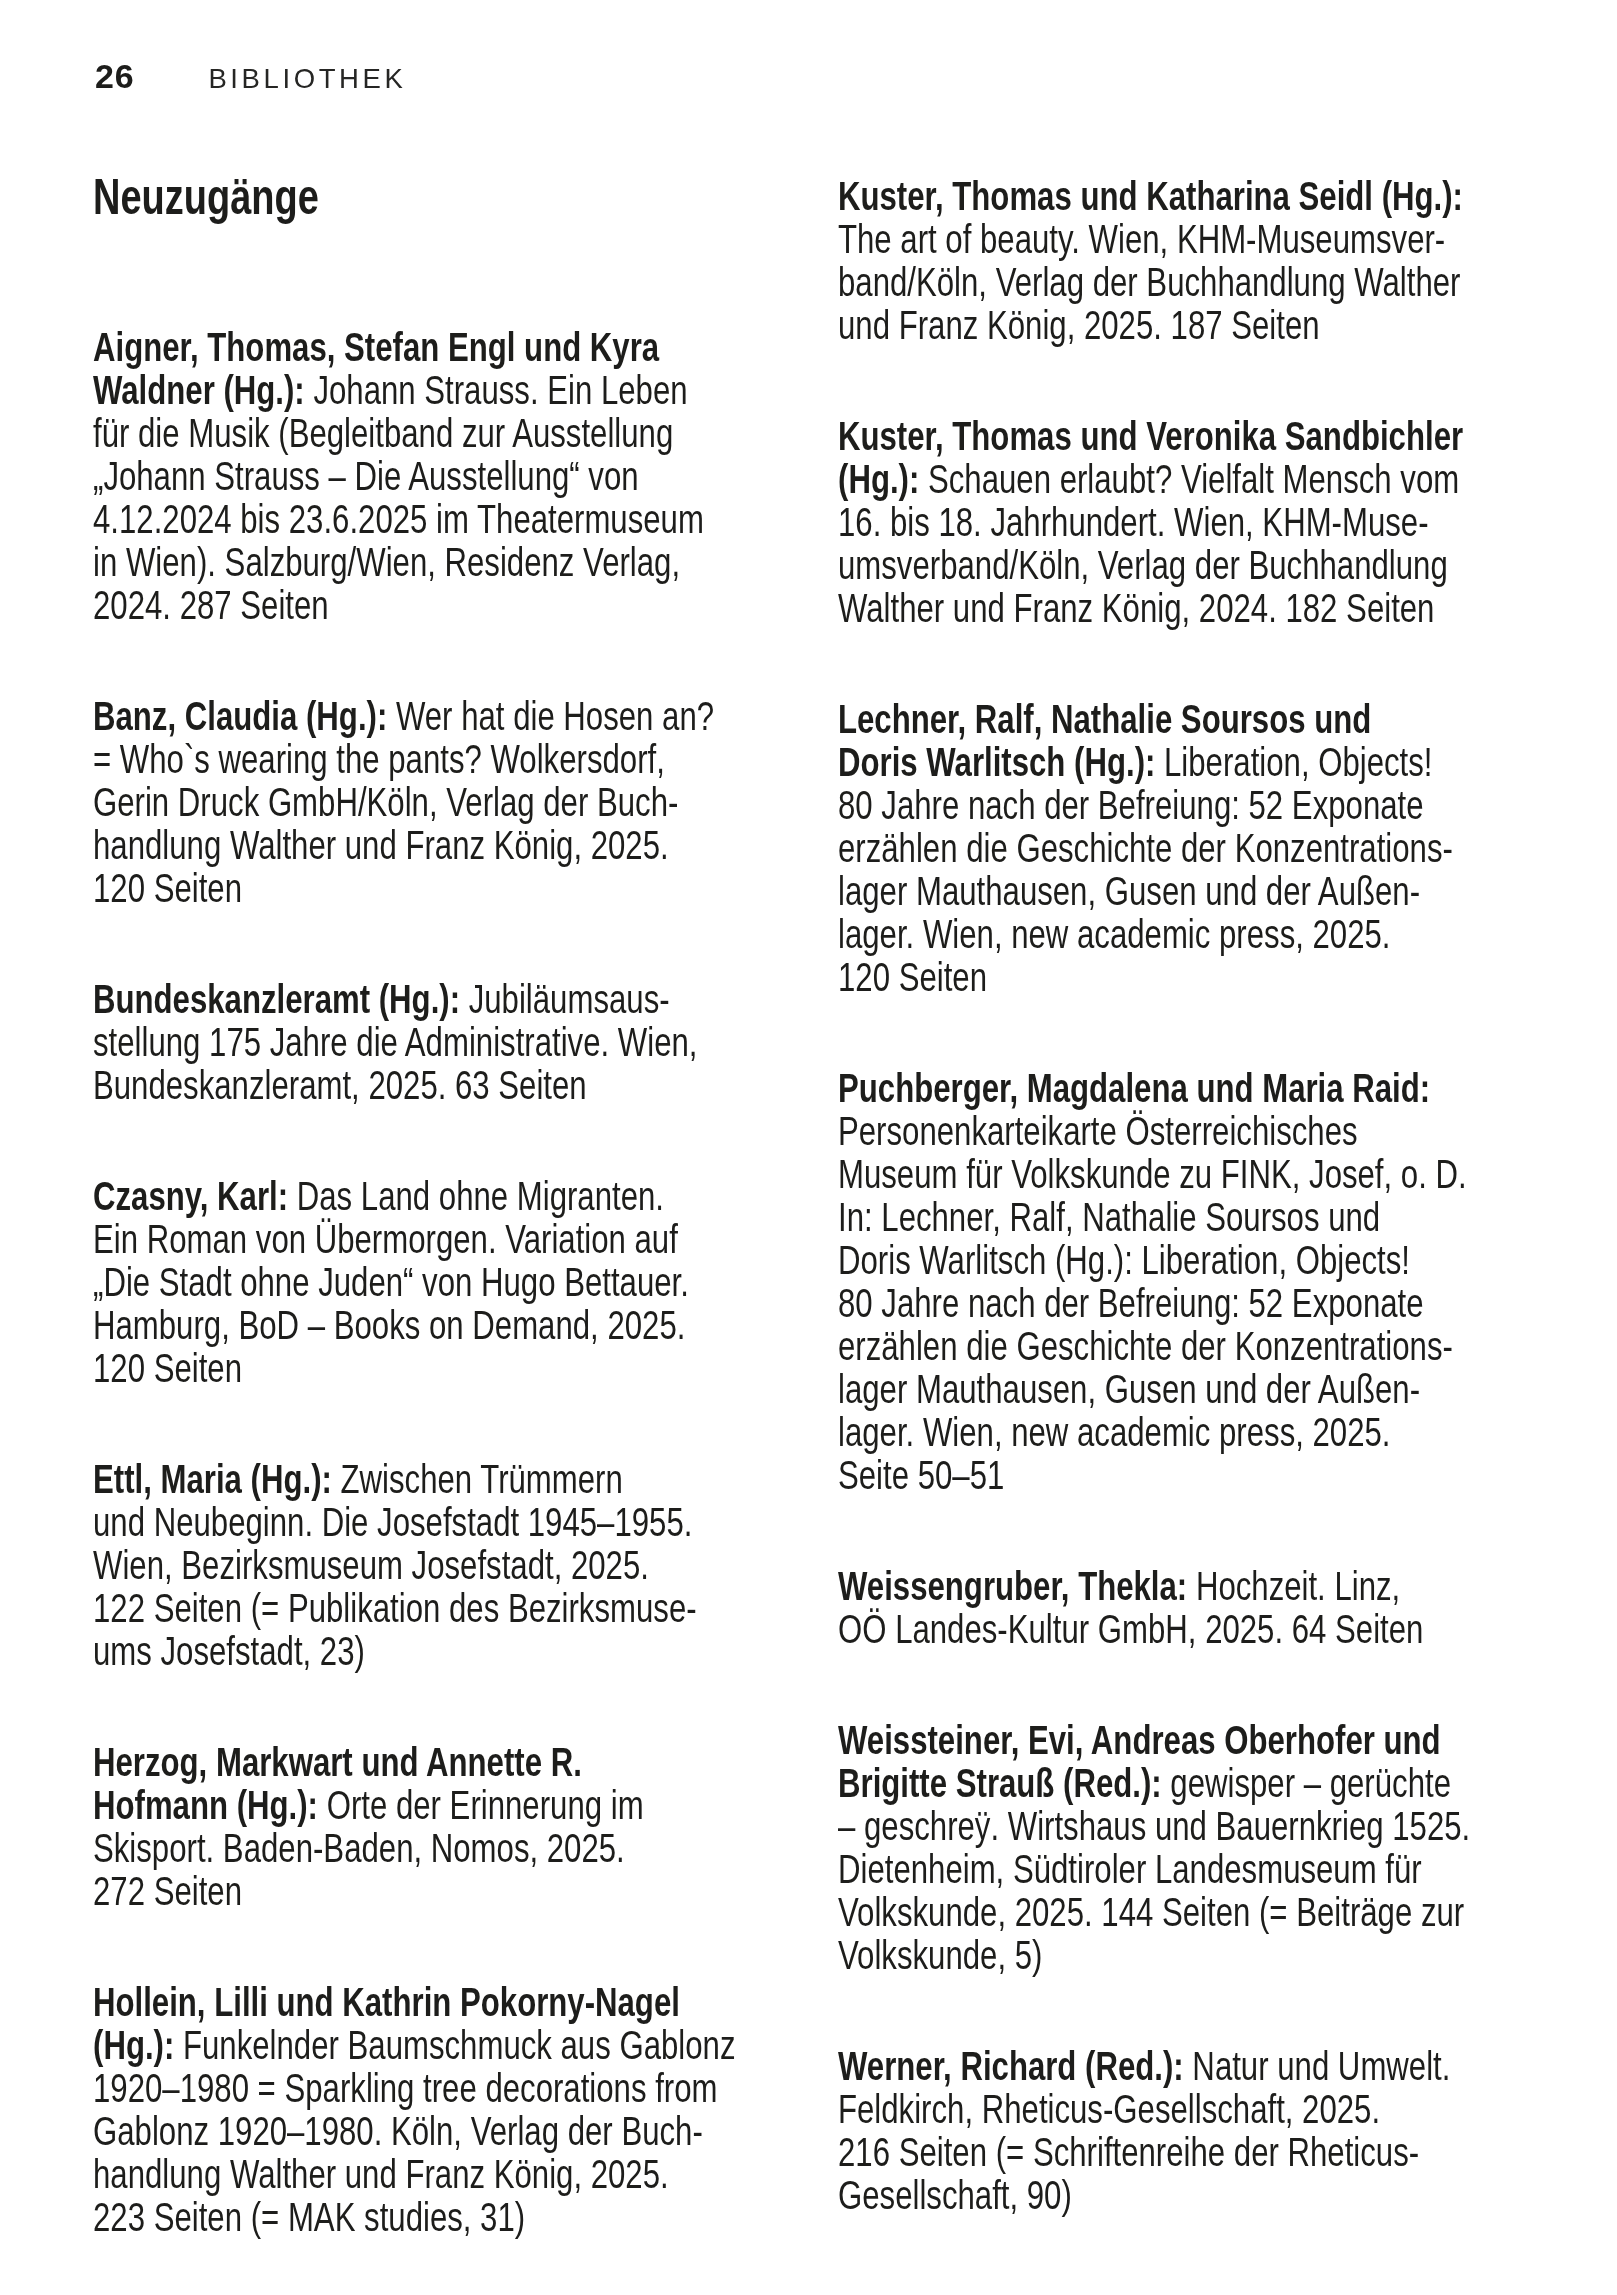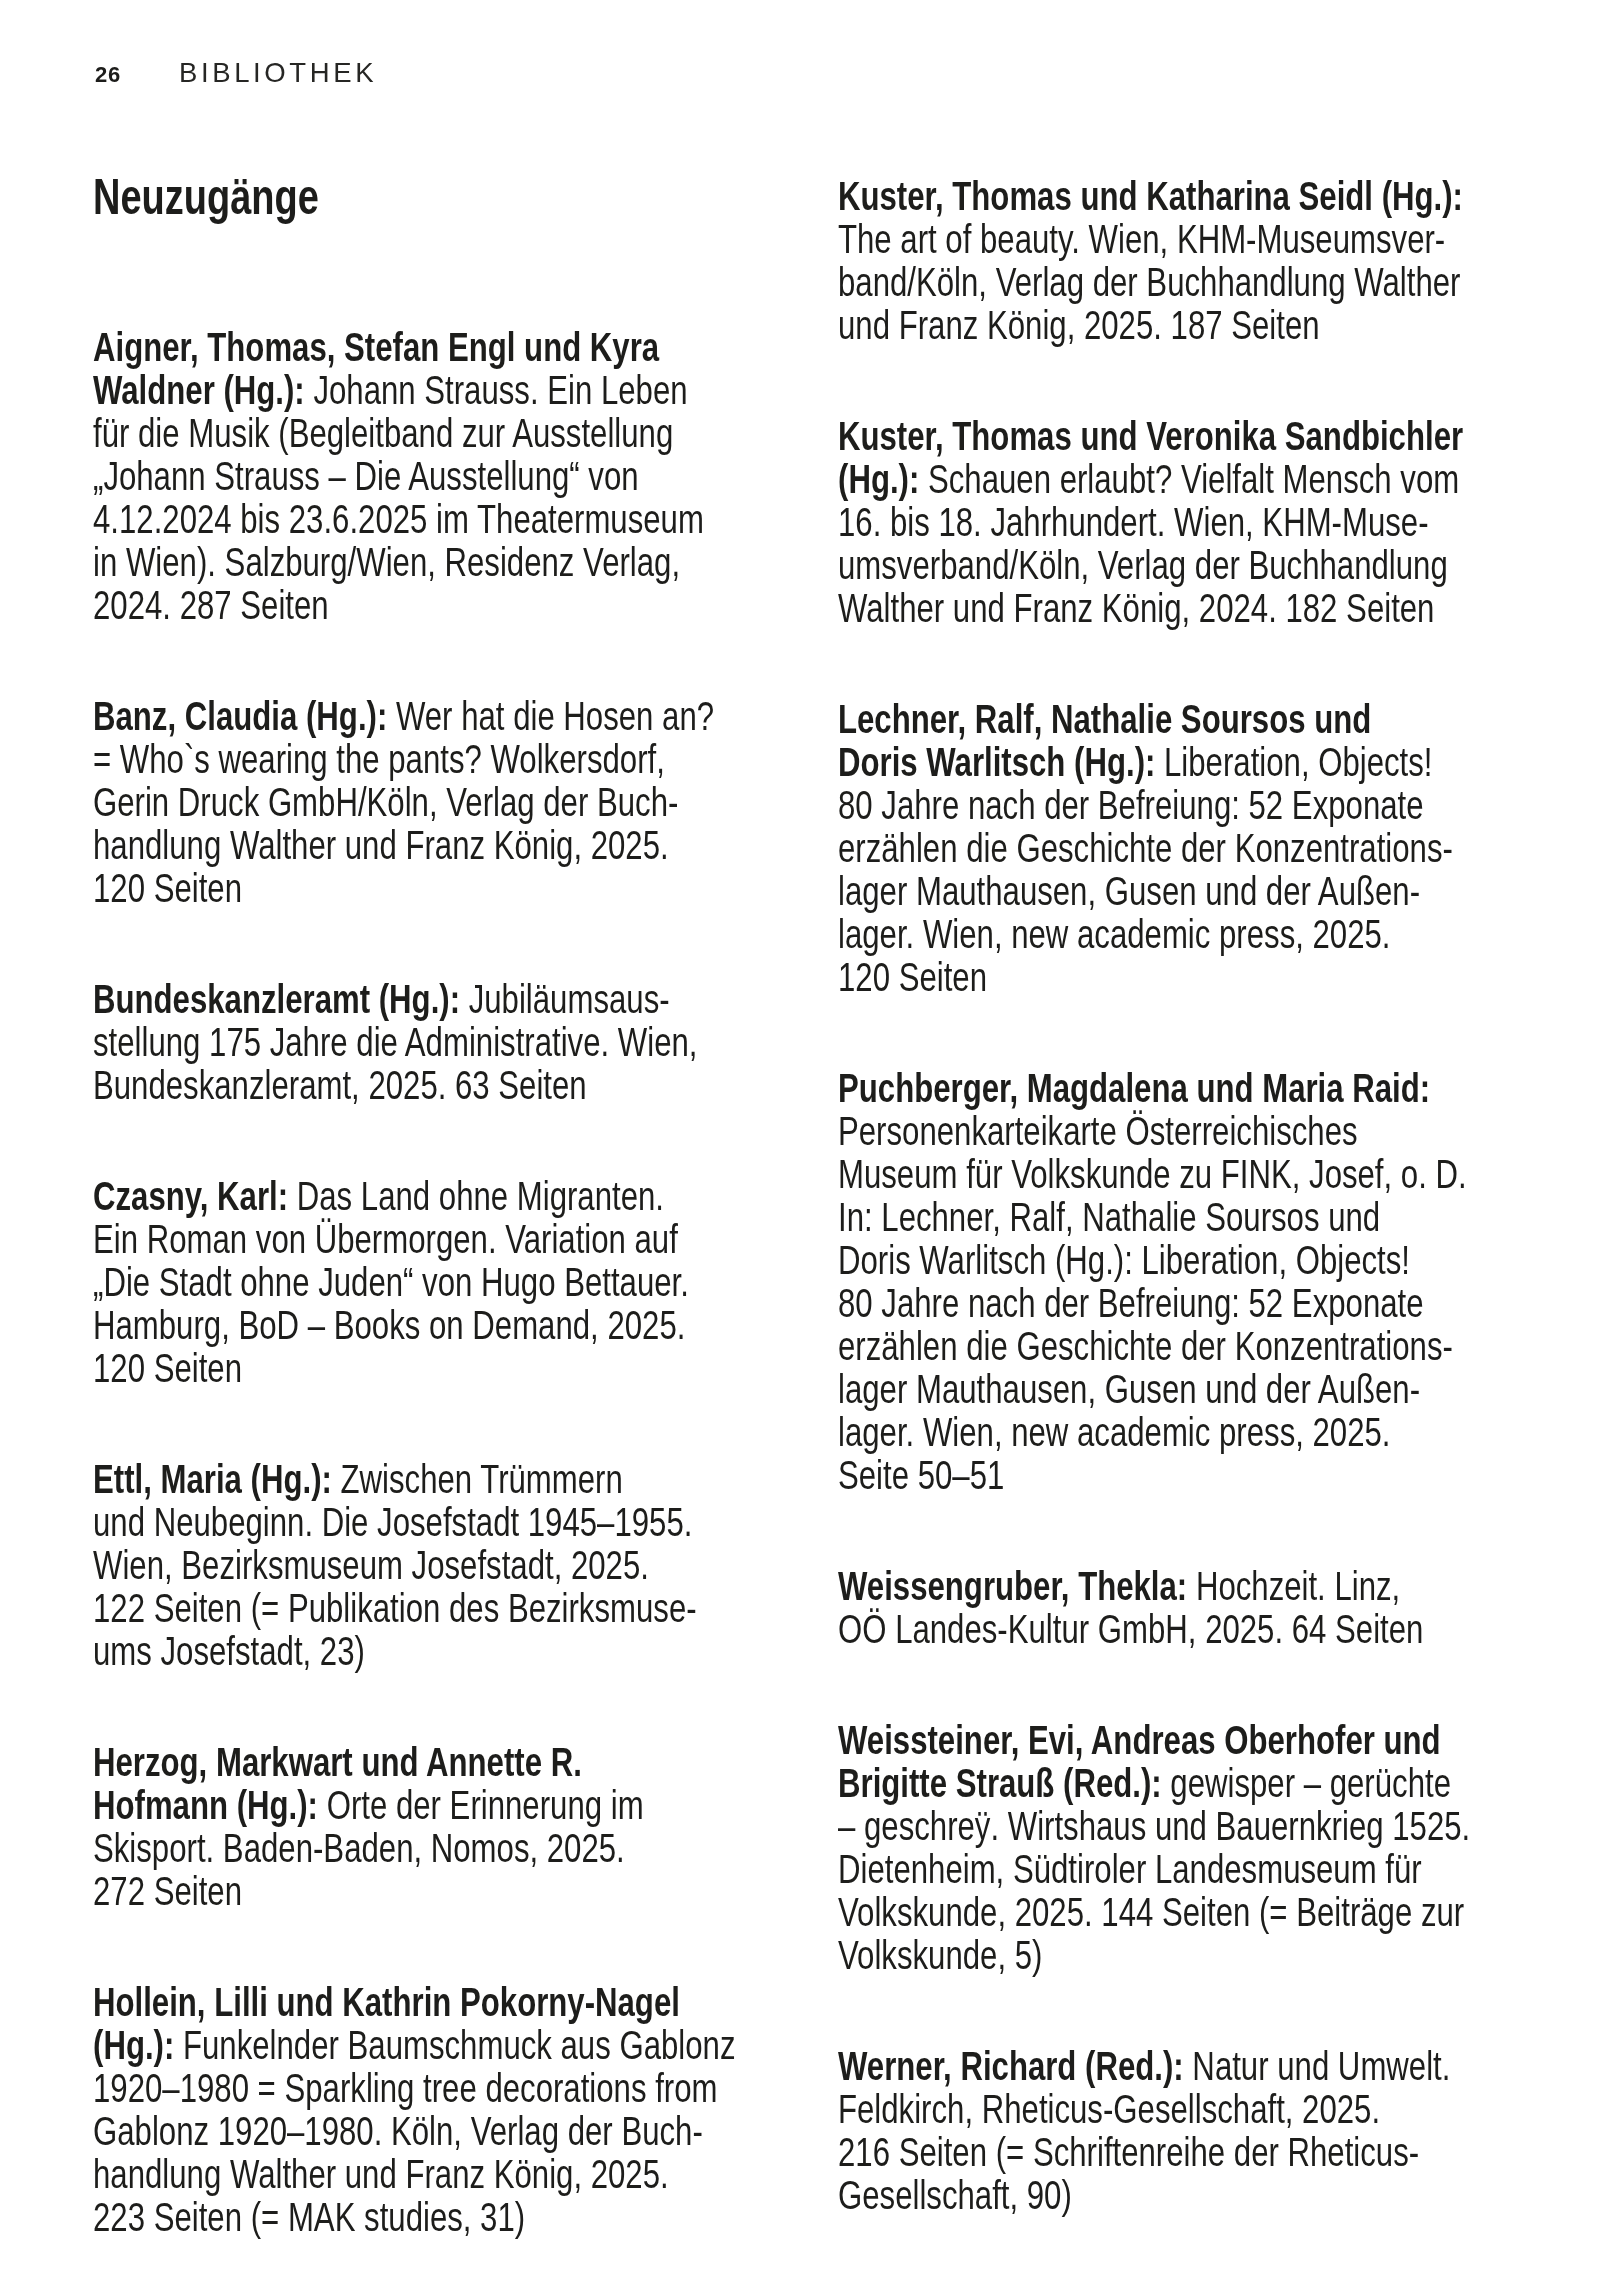--- a/index.html
+++ b/index.html
@@ -16,29 +16,29 @@
     overflow: hidden;
   }
   .page-header {
     position: absolute;
     left: 95px;
     top: 57px;
     display: flex;
     align-items: baseline;
   }
   .page-number {
-    font-size: 22px;
+    font-size: 34px;
     font-weight: 700;
     letter-spacing: 0.8px;
   }
   .section-title {
     font-size: 27.5px;
     font-weight: 400;
     letter-spacing: 3.6px;
-    margin-left: 58px;
+    margin-left: 74px;
     color: #262624;
   }
   .col {
     position: absolute;
     width: 954px;
     transform: scaleX(0.76);
     transform-origin: top left;
   }
   .col-left  { left: 93px;  top: 171px; }
   .col-right { left: 838px; top: 175px; }

